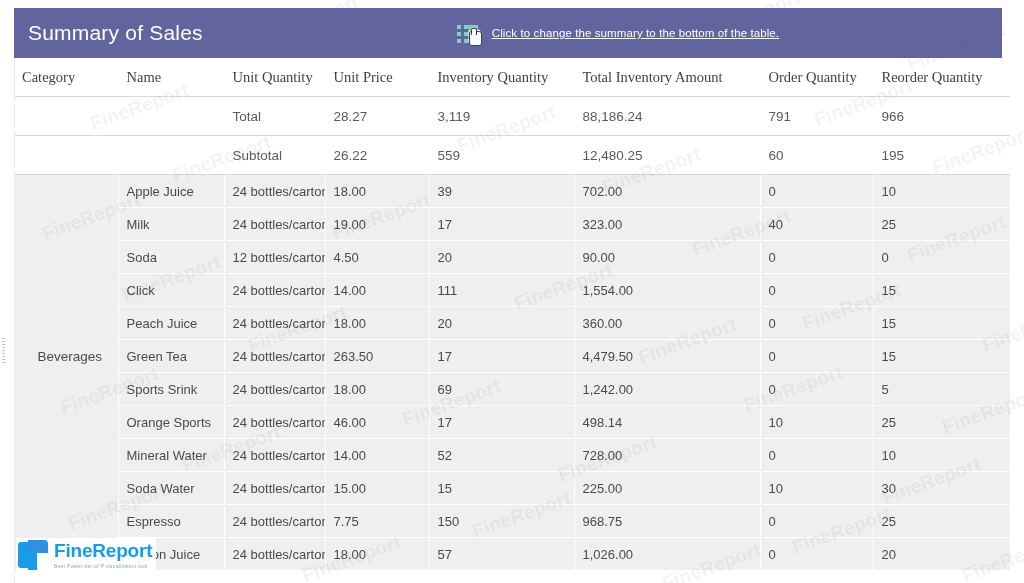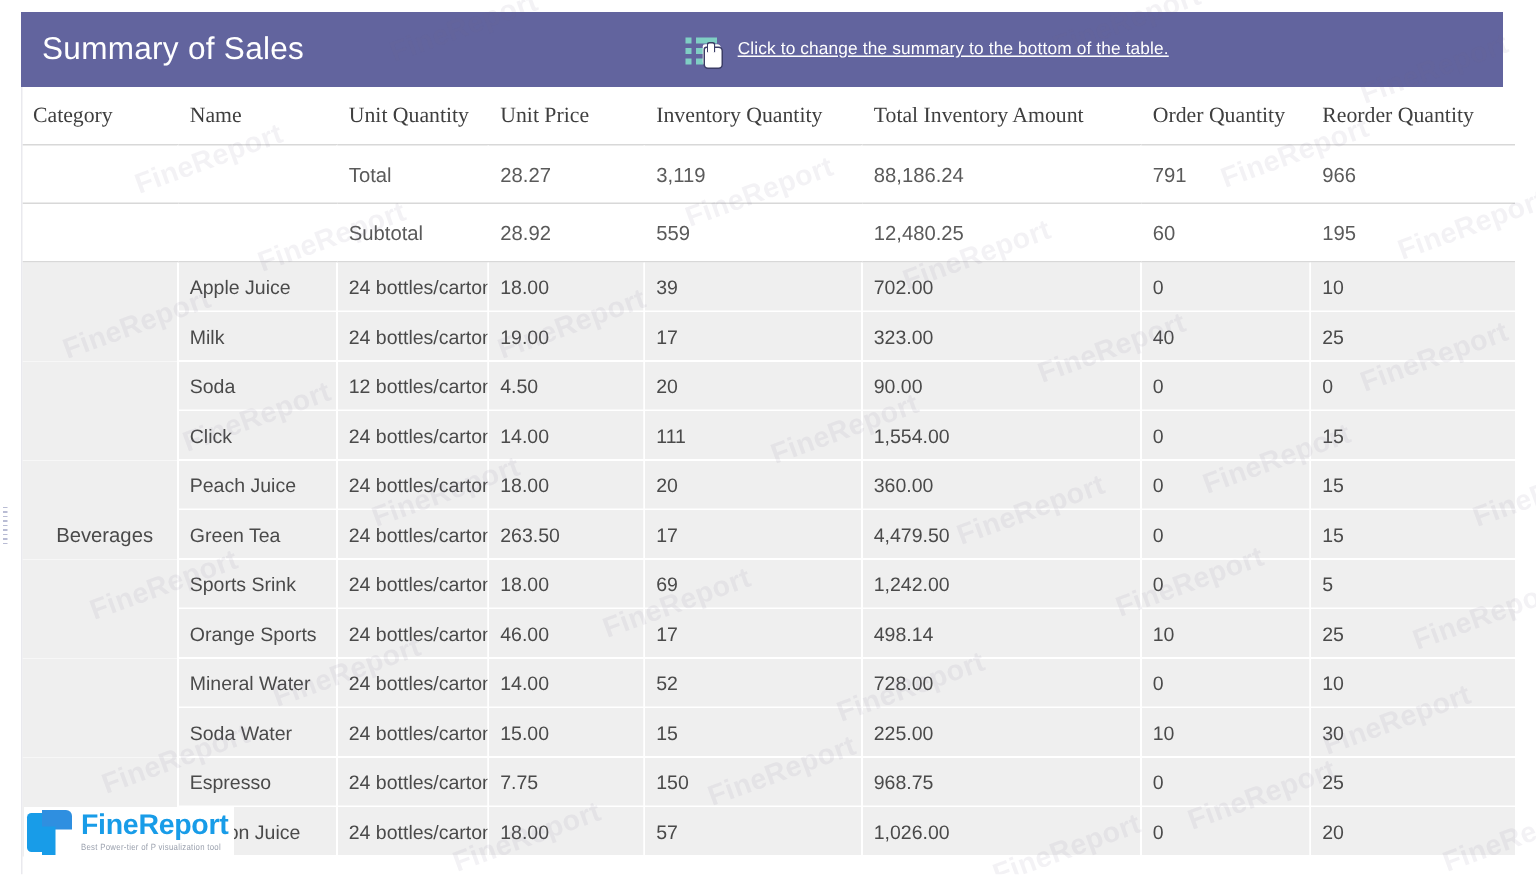--- a/index.html
+++ b/index.html
@@ -338,21 +338,21 @@
           <td>28.27</td>
           <td>3,119</td>
           <td>88,186.24</td>
           <td>791</td>
           <td>966</td>
         </tr>
         <tr class="summary-row">
           <td class="blank-cell"></td>
           <td class="blank-cell"></td>
           <td>Subtotal</td>
-          <td>28.92</td>
+          <td>26.22</td>
           <td>559</td>
           <td>12,480.25</td>
           <td>60</td>
           <td>195</td>
         </tr>
 
       <tr class="data-row">
             <td class="cat-cell"></td>
             <td>Apple Juice</td>
             <td>24 bottles/carton</td>

